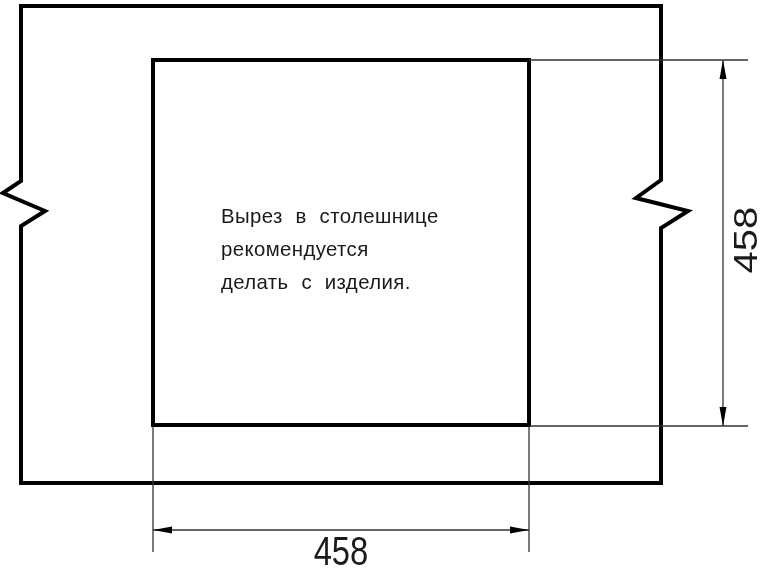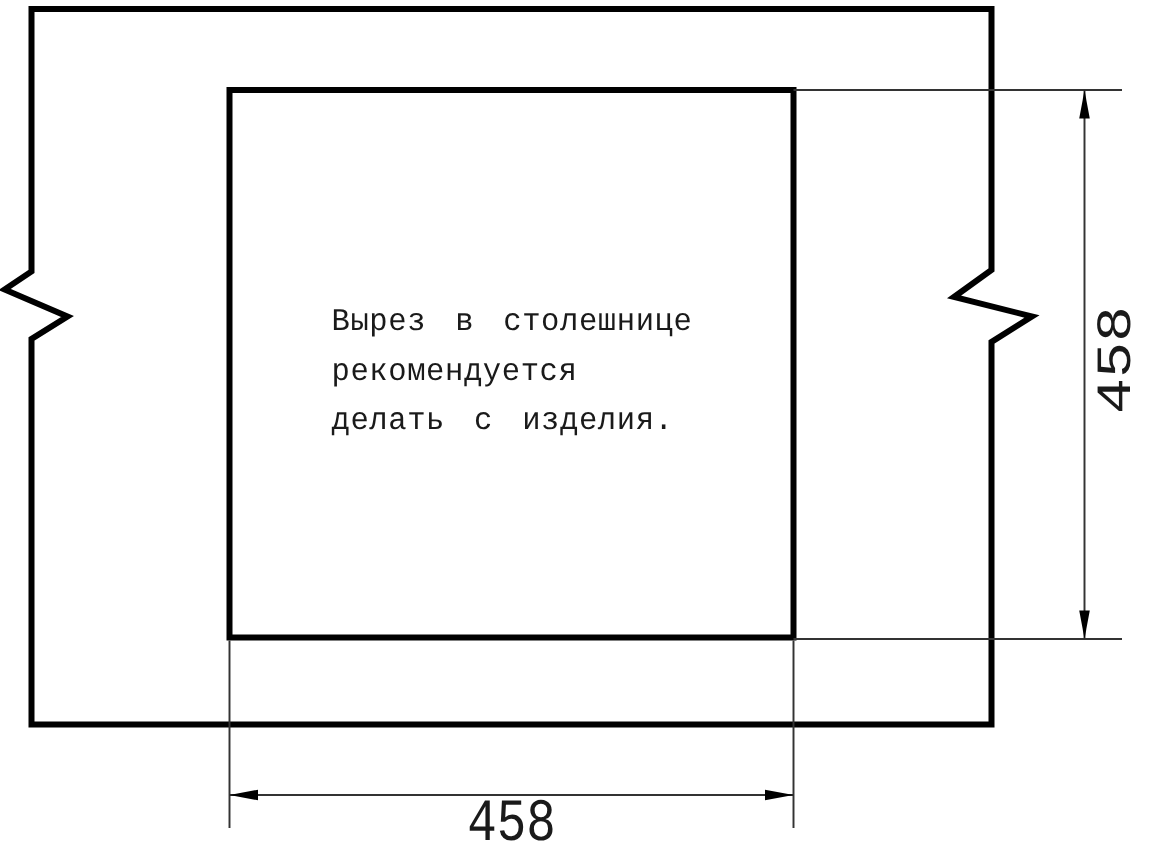--- a/index.html
+++ b/index.html
@@ -6,21 +6,21 @@
     margin: 0;
     padding: 0;
     background: #ffffff;
   }
   .canvas {
     position: relative;
     width: 766px;
     height: 570px;
     background: #ffffff;
     overflow: hidden;
-    font-family: Liberation Mono, monospace;
+    font-family: Liberation Sans, sans-serif;
     color: #000000;
   }
   .drawing-svg {
     position: absolute;
     left: 0;
     top: 0;
   }
   .note-text {
     position: absolute;
     left: 221px;

